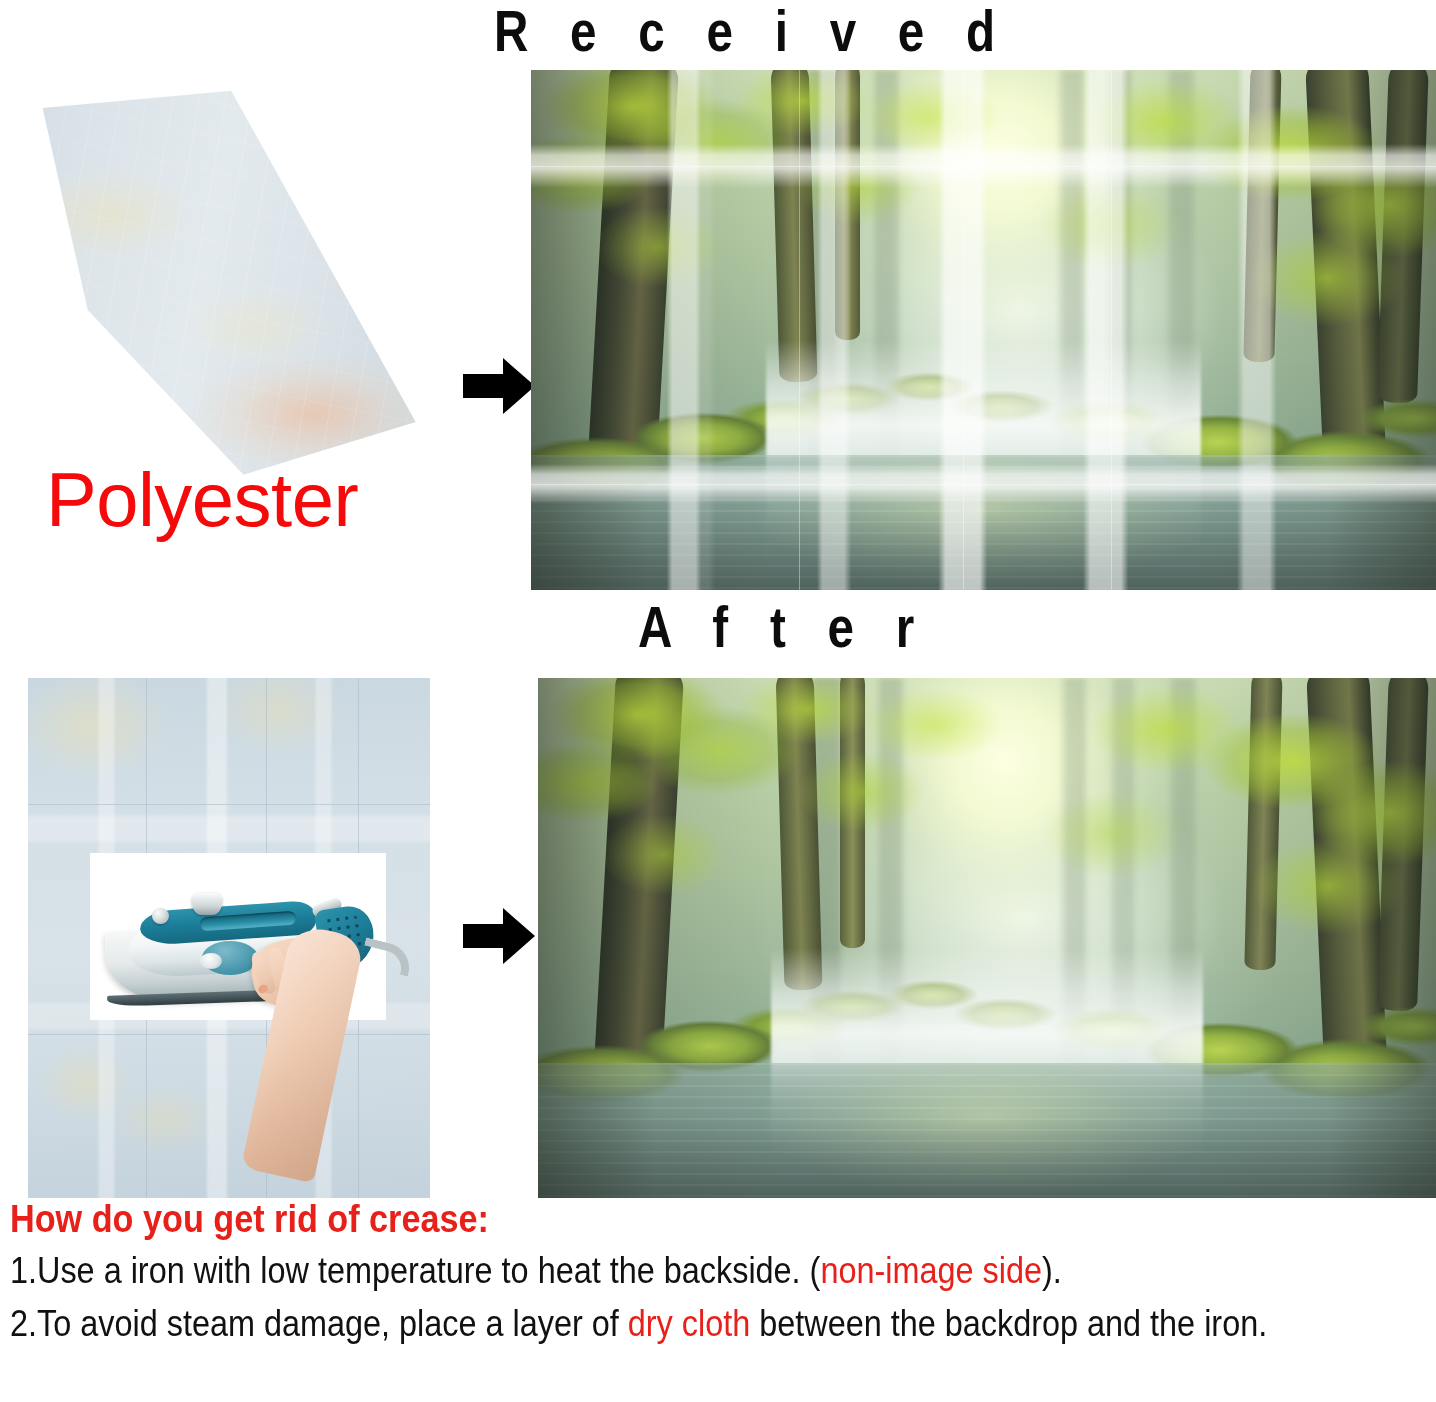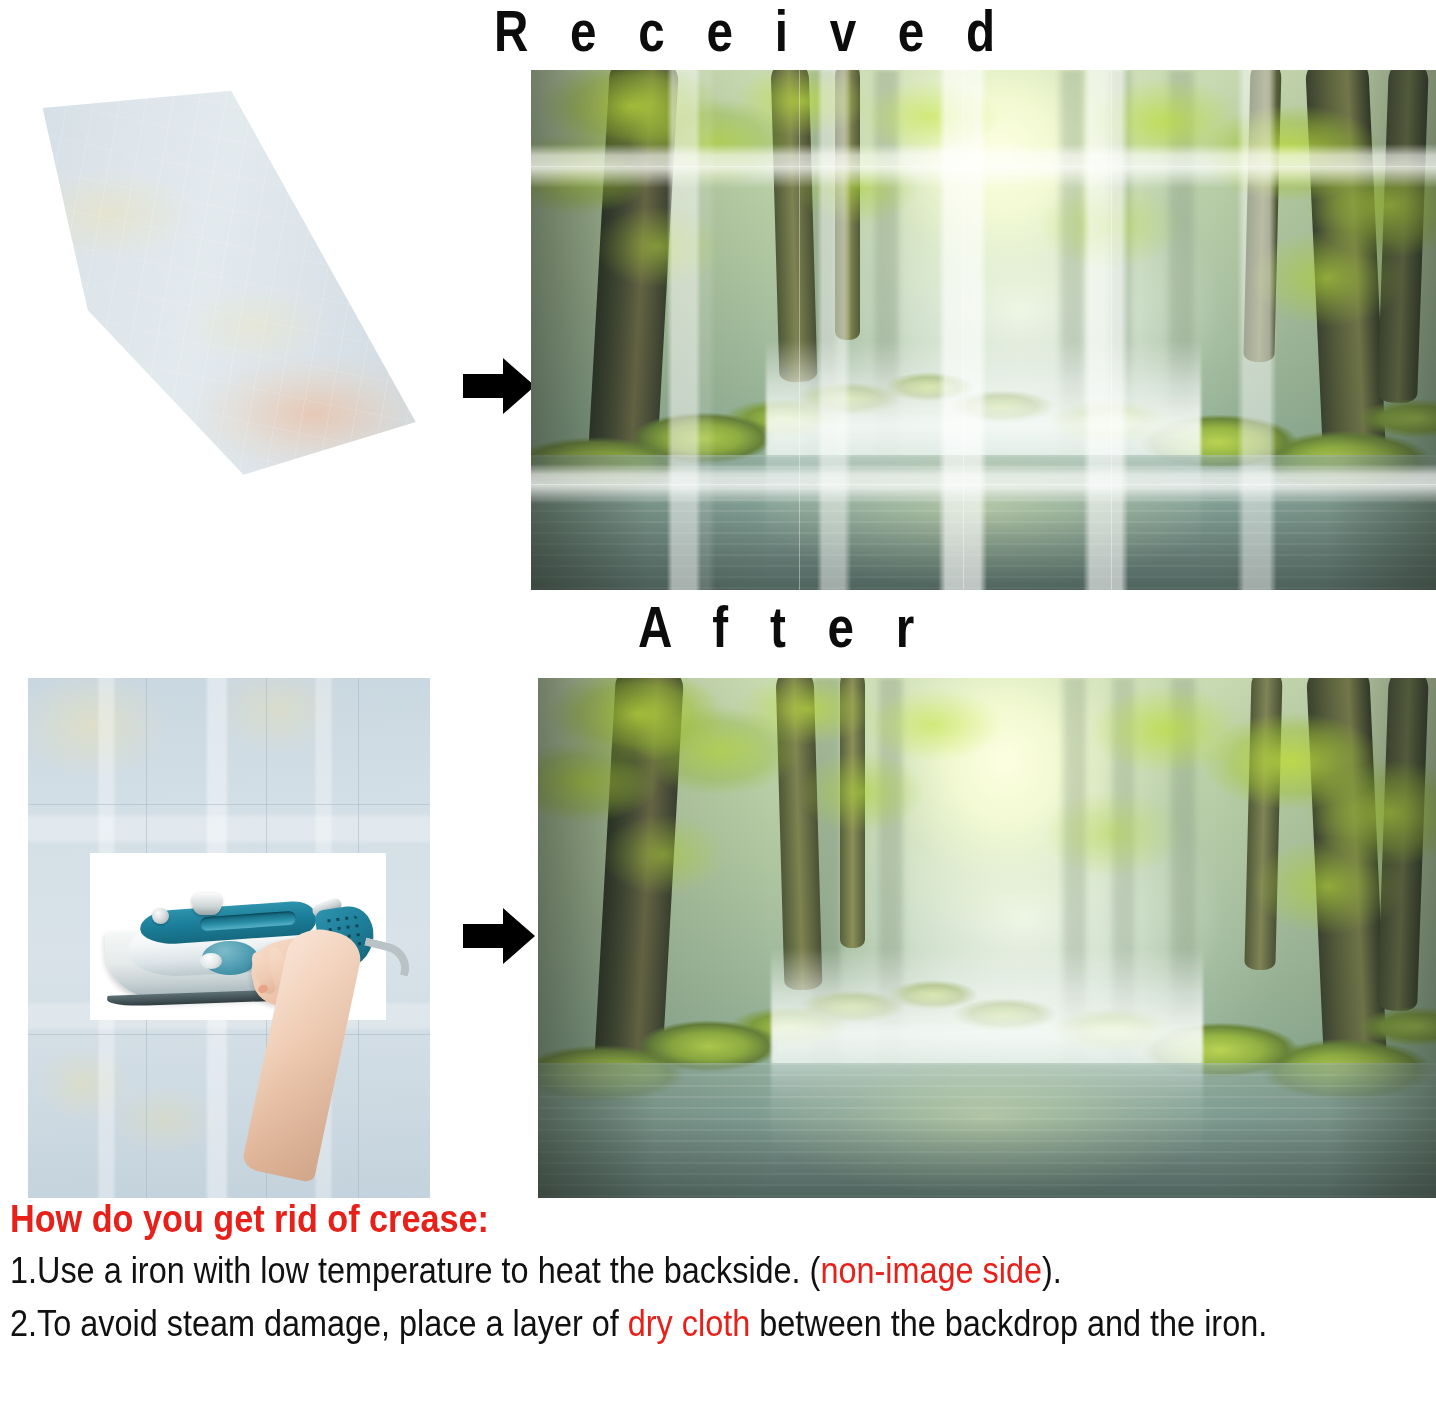--- a/index.html
+++ b/index.html
@@ -477,20 +477,21 @@
 </head>
 <body>
 
 <div id="page">
 
   <div id="heading-received" class="section-heading">R e c e i v e d</div>
 
   <div id="swatch-wrap">
     <div id="swatch"></div>
   </div>
+  <div id="polyester-label">Polyester</div>
 
   <div id="arrow-received" class="arrow">
     <div class="shaft"></div>
     <div class="head"></div>
   </div>
 
   <div class="scene" id="scene-received" style="left:531px; top:70px; width:905px; height:520px;">
     <div class="sky-glow"></div>
     <div class="mist-trunks"></div>
     <div class="trunk t-l1"></div>

